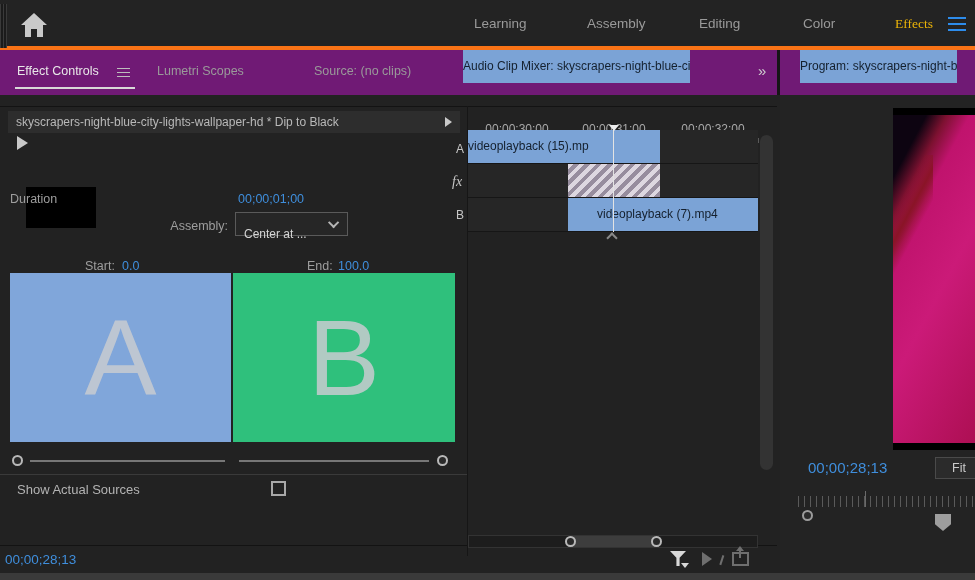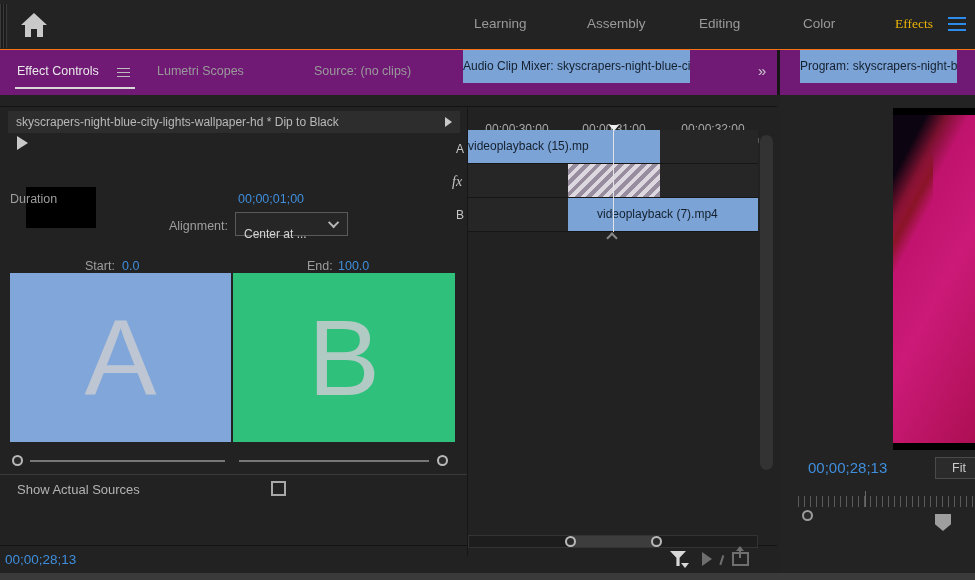--- a/index.html
+++ b/index.html
@@ -1,20 +1,20 @@
 <!DOCTYPE html>
 <html><head>
 <meta charset="utf-8">
 <style>
   html,body{margin:0;padding:0;background:#111;}
   *{box-sizing:border-box;font-family:"Liberation Sans",sans-serif;}
   #stage{position:relative;width:975px;height:580px;background:#222222;overflow:hidden;color:#9e9e9e;}
 
   
-  .topbar{position:absolute;left:0;top:0;width:975px;height:50px;background:#232323;border-bottom:1px solid #f97316;}
+  .topbar{position:absolute;left:0;top:0;width:975px;height:50px;background:#232323;border-bottom:4px solid #f97316;}
   .grip{position:absolute;left:0;top:4px;width:7px;height:44px;
     background:repeating-linear-gradient(90deg,#3a3a3a 0 1px,#1b1b1b 1px 3px);}
   .home{position:absolute;left:19px;top:11px;width:30px;height:28px;cursor:pointer;}
   .home svg{width:30px;height:28px;}
   .ws-tab{position:absolute;top:16px;font-size:13.5px;color:#9a9a9a;cursor:pointer;white-space:nowrap;}
   .ws-tab.active{color:#eab308;font-family:Liberation Serif, serif;}
   .ws-menu{position:absolute;left:948px;top:17px;width:18px;height:14px;
     border-top:2px solid #2d8ceb;border-bottom:2px solid #2d8ceb;cursor:pointer;}
   .ws-menu:before{content:"";position:absolute;left:0;top:4px;width:18px;height:2px;background:#2d8ceb;}
 
@@ -173,21 +173,21 @@
       <span class="title">skyscrapers-night-blue-city-lights-wallpaper-hd * Dip to Black</span>
       <span class="tri-right"></span>
     </div>
 
     <div class="play-toggle"></div>
     <div class="thumb"></div>
 
     <div class="lbl dur-label">Duration</div>
     <div class="val dur-value">00;00;01;00</div>
 
-    <div class="lbl align-label">Alignment:</div>
+    <div class="lbl align-label">Assembly:</div>
     <div class="dropdown">
       <span class="dd-text">Center at ...</span>
       <span class="dd-chev"></span>
     </div>
 
     <div class="lbl se-label" style="left:85px">Start:</div>
     <div class="val se-value" style="left:122px">0.0</div>
     <div class="lbl se-label" style="left:307px">End:</div>
     <div class="val se-value" style="left:338px">100.0</div>
 

